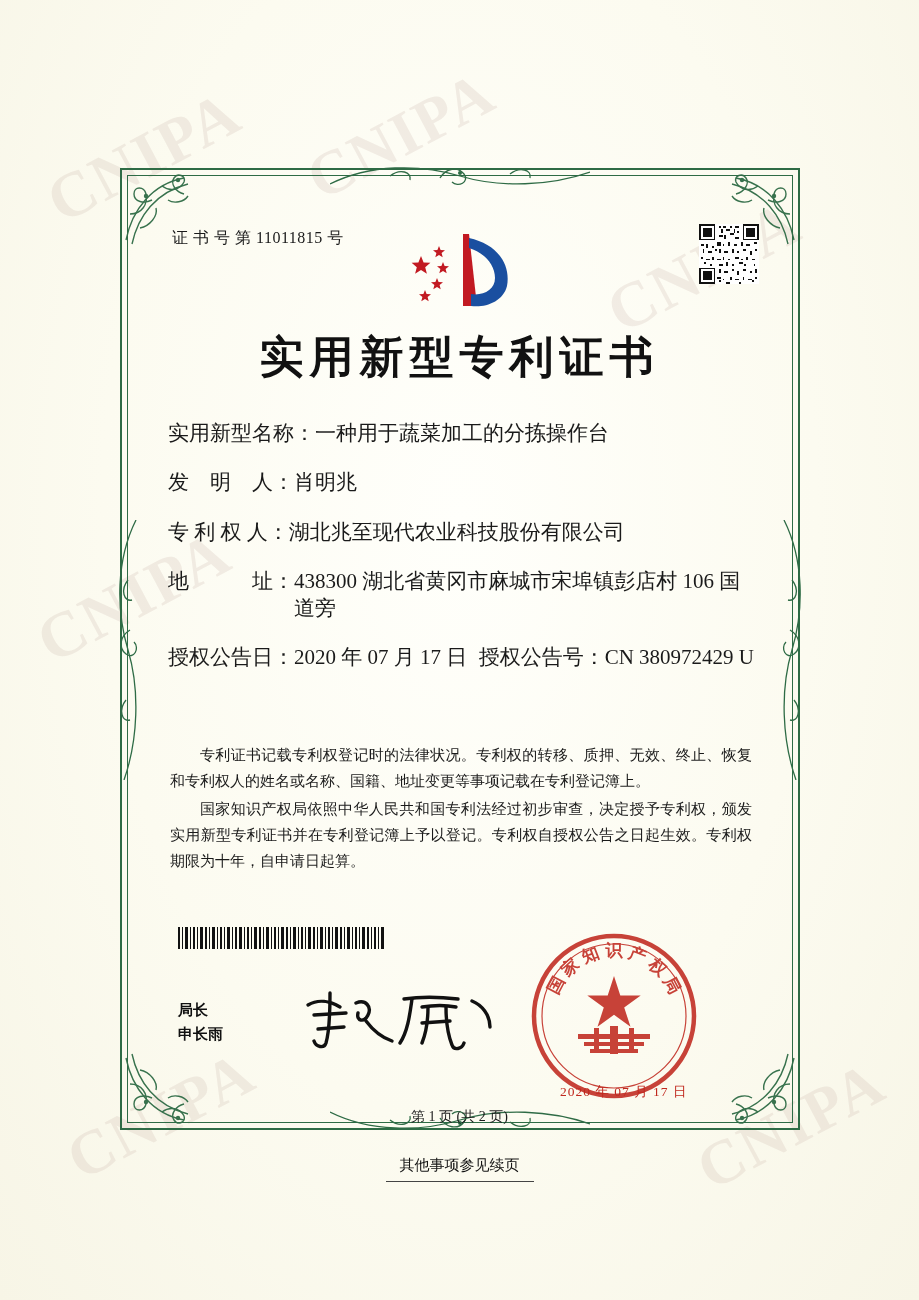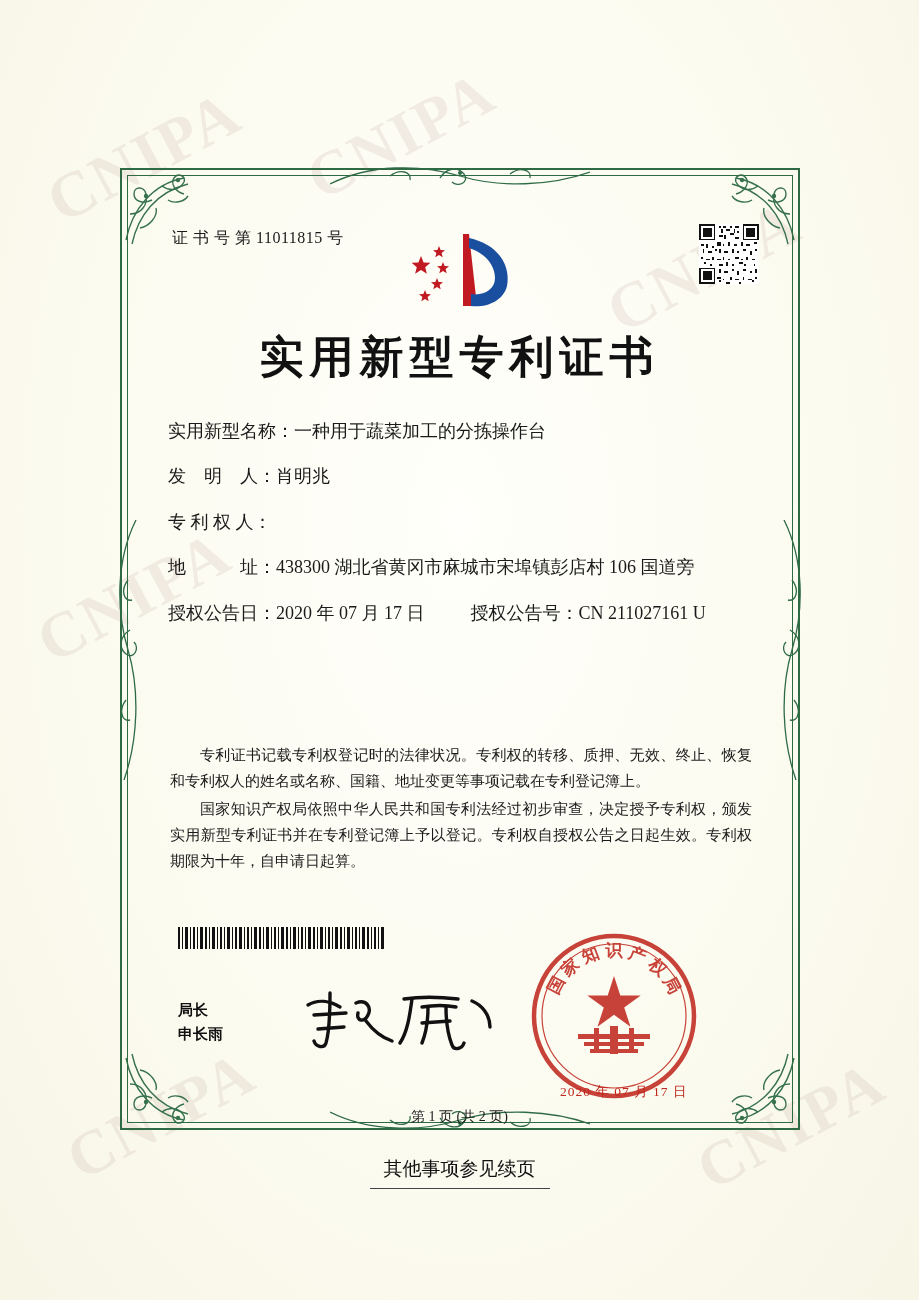--- a/index.html
+++ b/index.html
@@ -114,21 +114,21 @@
     color: #111;
     font-family: "DejaVu Serif", serif;
   }
 
   
   .fields {
     position: absolute;
     left: 168px;
     top: 420px;
     width: 586px;
-    font-size: 18px;
+    font-size: 21px;
     color: #1a1a1a;
   }
   .frow {
     display: flex;
     align-items: baseline;
     margin-bottom: 22px;
     line-height: 1.3;
   }
   .flabel {
     white-space: pre;
@@ -211,21 +211,21 @@
     top: 1108px;
     text-align: center;
     font-size: 14px;
     color: #1a1a1a;
   }
   .note {
     position: absolute;
     left: 50%;
     transform: translateX(-50%);
     top: 1152px;
-    font-size: 19px;
+    font-size: 15px;
     color: #111;
     padding: 4px 14px 6px;
     border-bottom: 1.5px solid #444;
     font-family: "Liberation Serif", serif;
   }
 </style>
 </head>
 <body>
 
 <div class="page">
@@ -429,31 +429,32 @@
     <div class="frow">
       <span class="flabel">实用新型名称：</span>
       <span class="fvalue">一种用于蔬菜加工的分拣操作台</span>
     </div>
     <div class="frow">
       <span class="flabel">发　明　人：</span>
       <span class="fvalue">肖明兆</span>
     </div>
     <div class="frow">
       <span class="flabel">专 利 权 人：</span>
+      <span class="fvalue">湖北兆至现代农业科技股份有限公司</span>
     </div>
     <div class="frow">
       <span class="flabel">地　　　址：</span>
       <span class="fvalue">438300 湖北省黄冈市麻城市宋埠镇彭店村 106 国道旁</span>
     </div>
     <div class="frow two">
       <span class="flabel">授权公告日：</span>
       <span class="fvalue">2020 年 07 月 17 日</span>
       <span class="spacer-gap"></span>
       <span class="flabel">授权公告号：</span>
-      <span class="fvalue">CN 211027161 U</span>
+      <span class="fvalue">CN 380972429 U</span>
     </div>
   </div>
 
   <div class="paras">
     <p>专利证书记载专利权登记时的法律状况。专利权的转移、质押、无效、终止、恢复和专利权人的姓名或名称、国籍、地址变更等事项记载在专利登记簿上。</p>
     <p>国家知识产权局依照中华人民共和国专利法经过初步审查，决定授予专利权，颁发实用新型专利证书并在专利登记簿上予以登记。专利权自授权公告之日起生效。专利权期限为十年，自申请日起算。</p>
   </div>
 
   <svg class="barcode" viewBox="0 0 208 22" shape-rendering="crispEdges">
     <g fill="#111">

